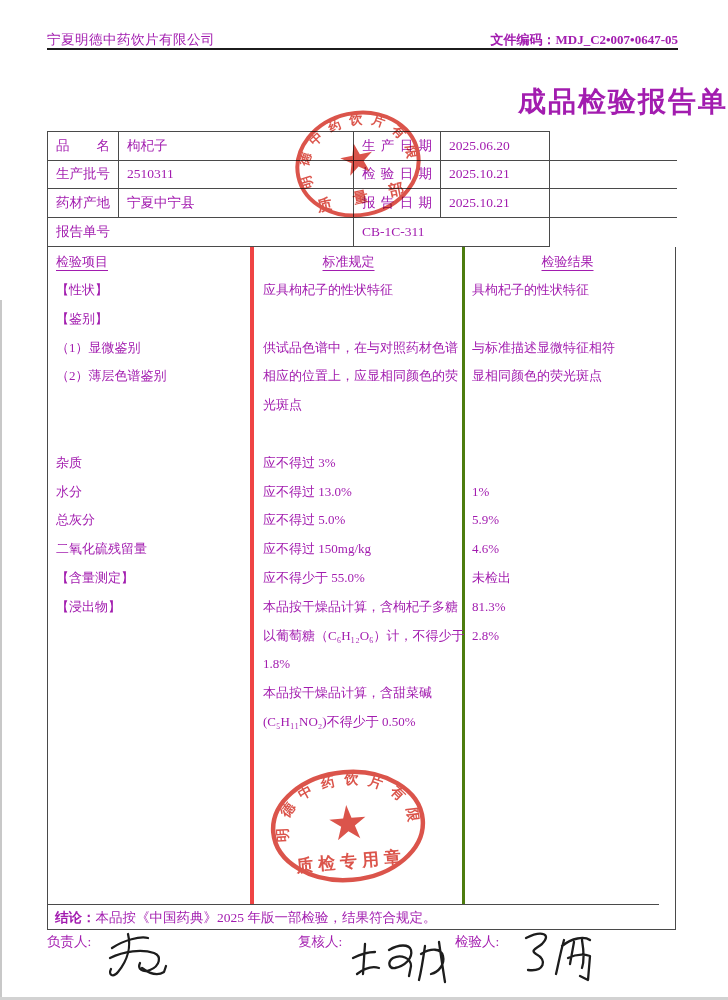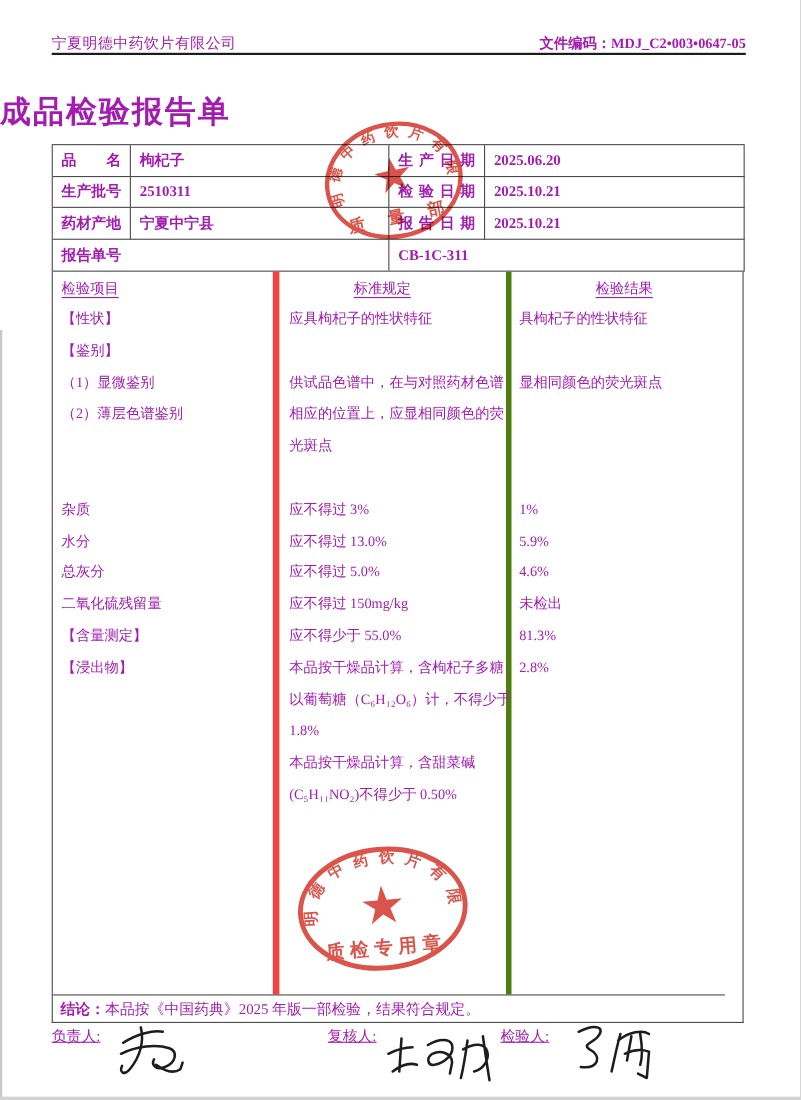--- a/index.html
+++ b/index.html
@@ -5,67 +5,67 @@
   html,body{margin:0;padding:0;background:#888;}
   .page{position:relative;width:728px;height:1000px;background:#ffffff;overflow:hidden;
         font-family:"Liberation Serif","DejaVu Serif",serif;color:#a21caf;}
   .scan-edge-left{position:absolute;left:0;top:300px;width:2px;height:700px;background:#c8c8c8;}
   .scan-edge-bottom{position:absolute;left:0;top:997px;width:728px;height:3px;background:#d2d2d2;}
 
   
   .hdr-company{position:absolute;left:47px;top:31px;font-size:13.5px;letter-spacing:.5px;}
   .hdr-code{position:absolute;right:50px;top:31px;font-size:13px;font-weight:600;}
   .hdr-rule{position:absolute;left:47px;top:48px;width:631px;height:0;border-top:2.5px solid #1c1c1c;}
-  .doc-title{position:absolute;left:0;top:83px;width:728px;text-align:left;
+  .doc-title{position:absolute;left:0;top:83px;width:728px;text-align:right;
              font-size:28px;font-weight:bold;letter-spacing:2px;}
 
   
-  .info-table{position:absolute;left:47px;top:131px;width:630px;height:116px;box-sizing:border-box;
+  .info-table{position:absolute;left:47px;top:131px;width:503px;height:116px;box-sizing:border-box;
               border:1px solid #4a4a4a;display:grid;grid-template-columns:71px 235px 87px 236px;
-              grid-auto-rows:28.5px;font-size:13.5px;font-weight:bold;}
+              grid-auto-rows:28.5px;font-size:13.5px;}
   .info-table .cell{box-sizing:border-box;border-right:1px solid #4a4a4a;border-bottom:1px solid #4a4a4a;
                     display:flex;align-items:center;padding:0 8px;white-space:nowrap;overflow:hidden;}
   .info-table .cell.lastcol{border-right:none;}
   .info-table .cell.lastrow{border-bottom:none;}
   .jlabel{display:inline-block;width:100%;text-align:justify;text-align-last:justify;}
   .span2a{grid-column:1/3;} .span2b{grid-column:3/5;}
 
   
   .main-table{position:absolute;left:47px;top:247px;width:629px;height:683px;box-sizing:border-box;
               border:1px solid #4a4a4a;border-top:none;font-size:13px;}
   .mt-cols{display:flex;height:657px;}
   .mt-col{box-sizing:border-box;height:100%;}
-  .mt-col1{width:207px;border-right:6px solid #ef4444;padding-left:8px;}
-  .mt-col2{width:211px;border-right:5px solid #4d7c0f;padding-left:9px;padding-right:20px;}
+  .mt-col1{width:207px;border-right:4px solid #ef4444;padding-left:8px;}
+  .mt-col2{width:211px;border-right:3px solid #4d7c0f;padding-left:9px;padding-right:20px;}
   .mt-col3{width:211px;padding-left:7px;padding-right:4px;}
   .mt-head{height:29px;line-height:29px;}
   .mt-head span{text-decoration:underline;text-underline-offset:4px;}
   .mt-head.center{text-align:center;padding-right:8px;}
   .tlines .tline{height:28.8px;line-height:28.8px;white-space:nowrap;overflow:visible;}
   .concl{position:absolute;left:0;right:16px;top:657px;height:25px;border-top:1px solid #4a4a4a;
          line-height:25px;padding-left:7px;font-size:13.5px;white-space:nowrap;}
   .concl b{font-weight:bold;}
 
   
-  .sig-label{position:absolute;top:933px;font-size:13.5px;text-decoration:underline;}
+  .sig-label{position:absolute;top:933px;font-size:13.5px;}
   .sig-svg{position:absolute;}
   .sig-svg path{fill:none;stroke:#1d1d1d;stroke-width:2.3;stroke-linecap:round;stroke-linejoin:round;}
 
   
   .stamp{position:absolute;opacity:.86;mix-blend-mode:multiply;pointer-events:none;}
 </style>
 </head>
 <body>
 
 <div class="page">
   <div class="scan-edge-left"></div>
   <div class="scan-edge-bottom"></div>
 
   <div class="hdr-company">宁夏明德中药饮片有限公司</div>
-  <div class="hdr-code"><span>文件编码：</span><span>MDJ_C2•003•0647-05</span></div>
+  <div class="hdr-code"><span>文件编码：</span><span>MDJ_C2•007•0647-05</span></div>
   <div class="hdr-rule"></div>
   <div class="doc-title">成品检验报告单</div>
 
   <div class="info-table">
     <div class="cell">
         <span class="jlabel">品　名</span>
       </div>
     <div class="cell">枸杞子</div>
     <div class="cell">
         <span class="jlabel">生产日期</span>
@@ -132,20 +132,21 @@
             <div class="tline">1.8%</div>
             <div class="tline">本品按干燥品计算，含甜菜碱</div>
             <div class="tline">(C₅H₁₁NO₂)不得少于 0.50%</div>
           </div>
       </div>
       <div class="mt-col mt-col3">
         <div class="mt-head center"><span>检验结果</span></div>
         <div class="tlines">
             <div class="tline">具枸杞子的性状特征</div>
             <div class="tline">&nbsp;</div>
+            <div class="tline">与标准描述显微特征相符</div>
             <div class="tline">显相同颜色的荧光斑点</div>
             <div class="tline">&nbsp;</div>
             <div class="tline">&nbsp;</div>
             <div class="tline">&nbsp;</div>
             <div class="tline">1%</div>
             <div class="tline">5.9%</div>
             <div class="tline">4.6%</div>
             <div class="tline">未检出</div>
             <div class="tline">81.3%</div>
             <div class="tline">2.8%</div>

